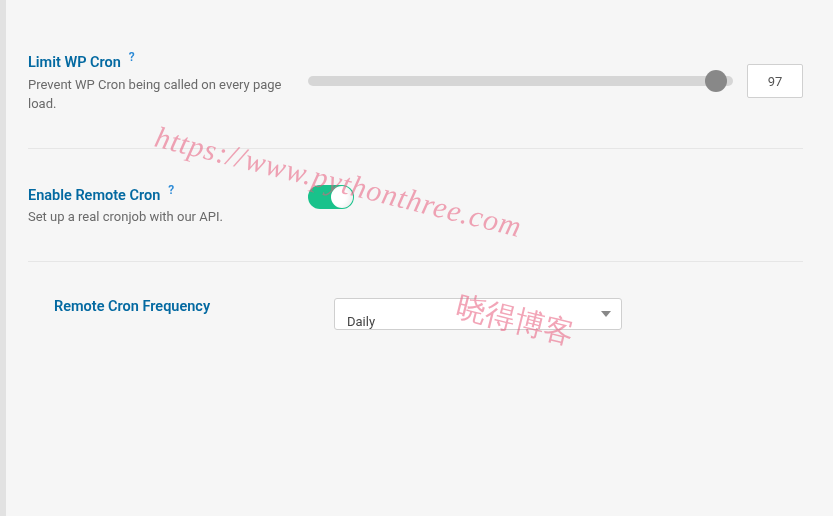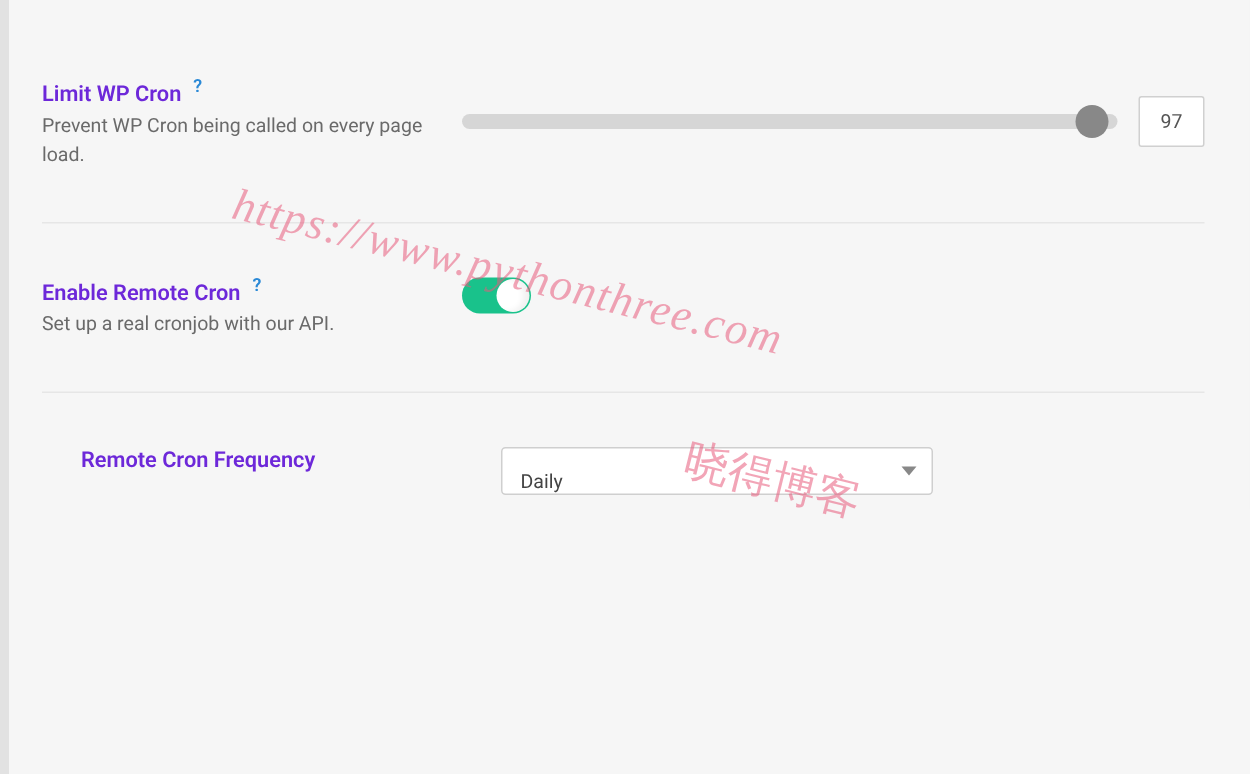--- a/index.html
+++ b/index.html
@@ -28,21 +28,21 @@
     .setting-row {
       display: flex;
       align-items: flex-start;
       padding: 0 0 34px 0;
       border-bottom: 1px solid #e6e6e6;
       margin-bottom: 34px;
     }
     .setting-row.no-border { border-bottom: none; margin-bottom: 0; padding-bottom: 24px; margin-left: 26px; }
     .label-col { width: 280px; flex: 0 0 280px; }
     .label-title {
-      font-size: 14.5px; font-weight: 600; color: #6d28d9; line-height: 1.4;
+      font-size: 14.5px; font-weight: 600; color: #0369a1; line-height: 1.4;
       display: inline;
     }
     .help-q {
       color: #2a89d6; font-size: 12px; font-weight: 600;
       vertical-align: super; margin-left: 4px; cursor: pointer;
     }
     .label-desc { font-size: 13px; color: #6a6a6a; margin-top: 1px; line-height: 1.5; }
     .control-col { flex: 1; display: flex; align-items: center; padding-top: 14px; }
     .control-col.tight { padding-top: 2px; }
 
@@ -50,21 +50,21 @@
     .slider-track {
       position: relative; flex: 1; height: 10px; background: #d6d6d6;
       border-radius: 6px; margin-right: 14px; cursor: pointer;
     }
     .slider-thumb {
       position: absolute; top: 50%; transform: translate(-50%, -50%);
       width: 22px; height: 22px; background: #888;
       border-radius: 50%;
     }
     .slider-value-box {
-      width: 44px; height: 34px; border: 1px solid #d0d0d0; background: #fff;
+      width: 56px; height: 34px; border: 1px solid #d0d0d0; background: #fff;
       display: flex; align-items: center; justify-content: center;
       font-size: 13px; color: #555; border-radius: 2px;
     }
 
     
     .toggle {
       width: 46px; height: 24px; border-radius: 14px; position: relative;
       background: #19c28b; cursor: pointer;
     }
     .toggle-knob {

